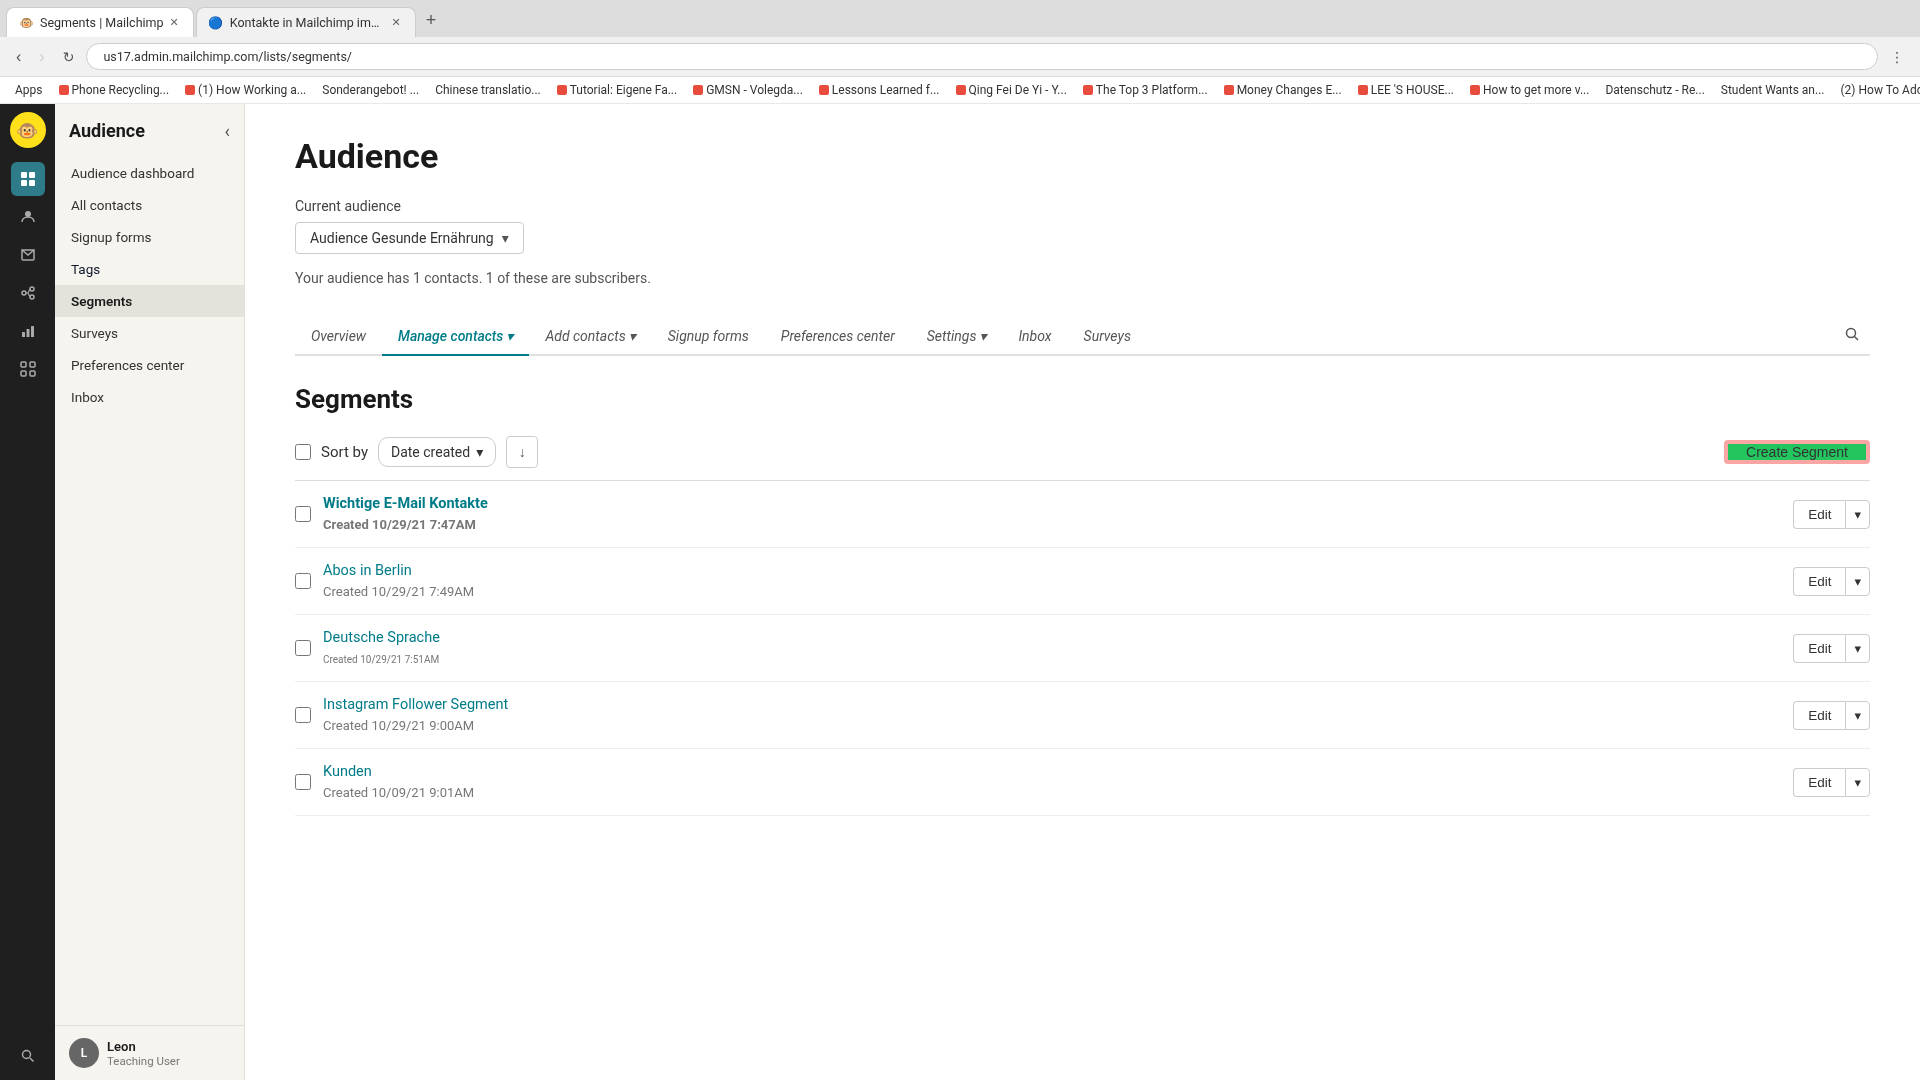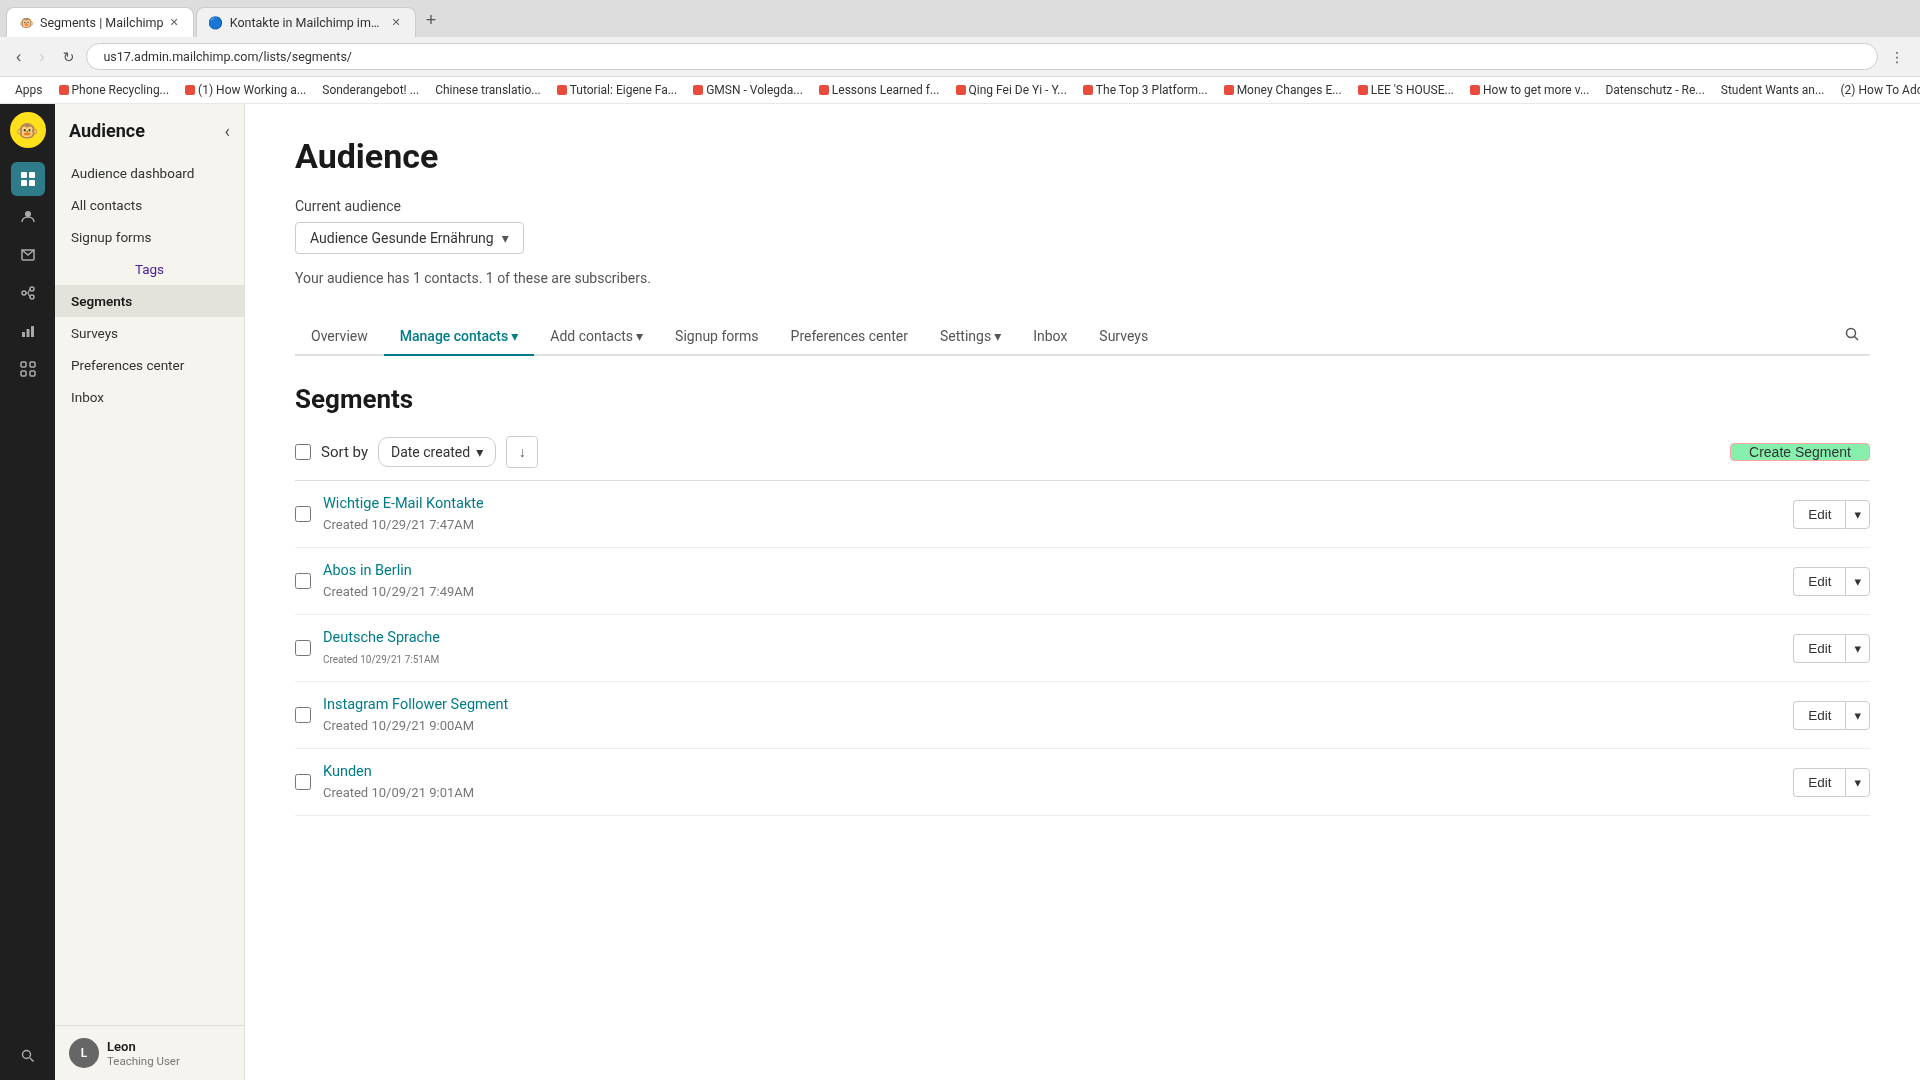--- a/index.html
+++ b/index.html
@@ -111,21 +111,21 @@
 
     <div style="width:190px;background:#f5f4ef;border-right:1px solid #e2e2d8;display:flex;flex-direction:column;flex-shrink:0;">
       <div style="display:flex;align-items:center;justify-content:space-between;padding:16px 14px 12px;">
         <span style="font-size:18px;font-weight:700;color:#1a1a1a;">Audience</span>
         <span style="cursor:pointer;color:#555;font-size:18px;line-height:1;">‹</span>
       </div>
       <nav style="padding:4px 0;flex:1;">
         <a style="display:block;padding:8px 16px;font-size:13.5px;color:#333;cursor:pointer;text-decoration:none;">Audience dashboard</a>
         <a style="display:block;padding:8px 16px;font-size:13.5px;color:#333;cursor:pointer;text-decoration:none;">All contacts</a>
         <a style="display:block;padding:8px 16px;font-size:13.5px;color:#333;cursor:pointer;text-decoration:none;">Signup forms</a>
-        <a style="display:block;padding:8px 16px;font-size:13.5px;color:#4c1d95;cursor:pointer;text-decoration:none;text-align:center;">Tags</a>
+        <a style="display:block;padding:8px 16px;font-size:13.5px;color:#0f172a;cursor:pointer;text-decoration:none;">Tags</a>
         <a style="display:block;padding:8px 16px;font-size:13.5px;color:#1a1a1a;cursor:pointer;text-decoration:none;font-weight:600;background:#e4e3db;">Segments</a>
         <a style="display:block;padding:8px 16px;font-size:13.5px;color:#333;cursor:pointer;text-decoration:none;">Surveys</a>
         <a style="display:block;padding:8px 16px;font-size:13.5px;color:#333;cursor:pointer;text-decoration:none;">Preferences center</a>
         <a style="display:block;padding:8px 16px;font-size:13.5px;color:#333;cursor:pointer;text-decoration:none;">Inbox</a>
       </nav>
       <div style="padding:12px 14px;border-top:1px solid #e0dfd9;display:flex;align-items:center;gap:8px;">
         <div style="width:30px;height:30px;border-radius:50%;background:#666;display:flex;align-items:center;justify-content:center;color:#fff;font-size:12px;font-weight:600;">L</div>
         <div>
           <div style="font-size:13px;font-weight:600;color:#1a1a1a;">Leon</div>
           <div style="font-size:11.5px;color:#777;">Teaching User</div>
@@ -142,21 +142,21 @@
       <div style="font-size:14px;color:#444;margin-bottom:8px;">Current audience</div>
       <div style="display:inline-flex;align-items:center;gap:8px;padding:7px 14px;border:1px solid #ccc;border-radius:4px;font-size:14px;color:#333;background:#fff;cursor:pointer;margin-bottom:16px;">
         <span>Audience Gesunde Ernährung</span>
         <span style="color:#555;">▾</span>
       </div>
 
       
       <p style="font-size:14px;color:#555;margin-bottom:32px;">Your audience has 1 contacts. 1 of these are subscribers.</p>
 
       
-      <nav style="display:flex;align-items:center;border-bottom:2px solid #e0e0e0;margin-bottom:28px;gap:0;">
+      <nav style="display:flex;align-items:center;border-bottom:2px solid #e0e0e0;margin-bottom:28px;gap:0;font-style:italic;">
         <a style="padding:10px 16px;font-size:14px;color:#555;cursor:pointer;text-decoration:none;border-bottom:2px solid transparent;margin-bottom:-2px;">Overview</a>
         <a style="padding:10px 16px;font-size:14px;color:#007c89;cursor:pointer;text-decoration:none;border-bottom:2px solid #007c89;margin-bottom:-2px;font-weight:500;display:flex;align-items:center;gap:3px;">Manage contacts <span>▾</span></a>
         <a style="padding:10px 16px;font-size:14px;color:#555;cursor:pointer;text-decoration:none;border-bottom:2px solid transparent;margin-bottom:-2px;display:flex;align-items:center;gap:3px;">Add contacts <span>▾</span></a>
         <a style="padding:10px 16px;font-size:14px;color:#555;cursor:pointer;text-decoration:none;border-bottom:2px solid transparent;margin-bottom:-2px;">Signup forms</a>
         <a style="padding:10px 16px;font-size:14px;color:#555;cursor:pointer;text-decoration:none;border-bottom:2px solid transparent;margin-bottom:-2px;">Preferences center</a>
         <a style="padding:10px 16px;font-size:14px;color:#555;cursor:pointer;text-decoration:none;border-bottom:2px solid transparent;margin-bottom:-2px;display:flex;align-items:center;gap:3px;">Settings <span>▾</span></a>
         <a style="padding:10px 16px;font-size:14px;color:#555;cursor:pointer;text-decoration:none;border-bottom:2px solid transparent;margin-bottom:-2px;">Inbox</a>
         <a style="padding:10px 16px;font-size:14px;color:#555;cursor:pointer;text-decoration:none;border-bottom:2px solid transparent;margin-bottom:-2px;">Surveys</a>
         <span style="margin-left:auto;padding:8px 10px;cursor:pointer;color:#555;font-size:16px;">
           <svg width="16" height="16" viewBox="0 0 16 16" fill="none">
@@ -173,29 +173,29 @@
       <div style="display:flex;align-items:center;gap:10px;margin-bottom:0;padding-bottom:12px;">
         <input type="checkbox" style="width: 16px; height: 16px; cursor: pointer;">
         <span style="font-size:15px;color:#333;">Sort by</span>
         <div style="display:inline-flex;align-items:center;gap:6px;padding:6px 12px;border:1px solid #ccc;border-radius:10px;font-size:14px;color:#333;background:#fff;cursor:pointer;">
           <span>Date created</span>
           <span>▾</span>
         </div>
         <div style="width:32px;height:32px;border:1px solid #ccc;border-radius:4px;background:#fff;display:flex;align-items:center;justify-content:center;cursor:pointer;font-size:14px;color:#555;">
           ↓
         </div>
-        <button style="margin-left:auto;padding:0 18px;background:#86efac;border:1px solid #fca5a5;border-radius:4px;font-size:14px;color:#333;cursor:pointer;font-weight:500;">Create Segment</button>
+        <button style="margin-left:auto;padding:0 18px;background:#22c55e;border:4px solid #fca5a5;border-radius:4px;font-size:14px;color:#333;cursor:pointer;font-weight:500;">Create Segment</button>
       </div>
 
       
       <div style="border-top:1px solid #ddd;">
 
         <div style="display:flex;align-items:center;gap:12px;padding:14px 0;border-bottom:1px solid #eee;">
           <input type="checkbox" style="width: 16px; height: 16px; cursor: pointer; flex-shrink: 0;">
-          <div style="flex:1;">
+          <div style="flex:1;font-weight:bold;">
             <a style="font-size:14.5px;color:#007c89;cursor:pointer;text-decoration:none;display:block;margin-bottom:2px;">Wichtige E-Mail Kontakte</a>
             <span style="font-size:13px;color:#777;">Created 10/29/21 7:47AM</span>
           </div>
           <div style="display:flex;align-items:center;">
             <button style="padding:6px 14px;background:#fff;border:1px solid #ccc;border-right:none;border-radius:4px 0 0 4px;font-size:13.5px;color:#333;cursor:pointer;">Edit</button>
             <button style="padding:6px 8px;background:#fff;border:1px solid #ccc;border-radius:0 4px 4px 0;font-size:13px;color:#333;cursor:pointer;">▾</button>
           </div>
         </div>
 
         <div style="display:flex;align-items:center;gap:12px;padding:14px 0;border-bottom:1px solid #eee;">

